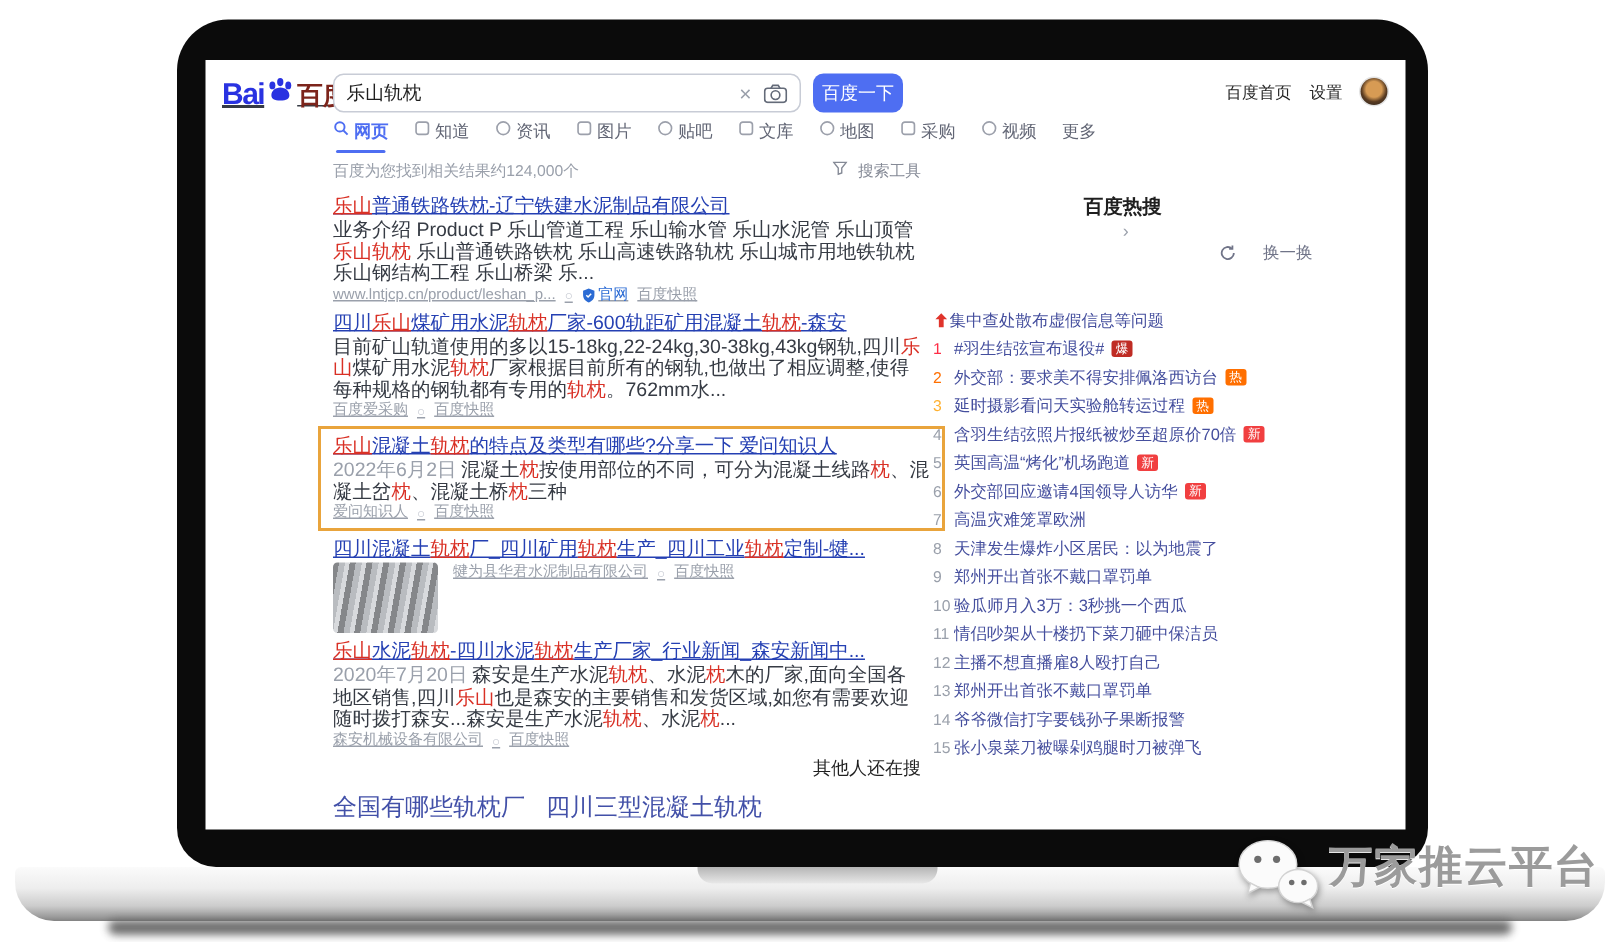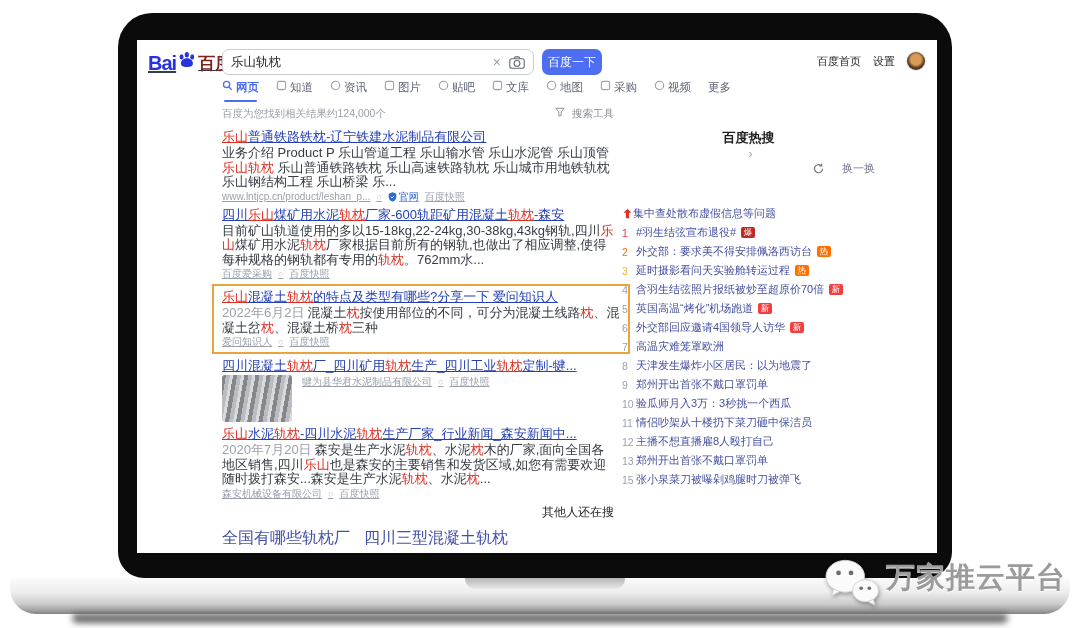--- a/index.html
+++ b/index.html
@@ -377,20 +377,24 @@
             </li>
             <li class="hot-item">
               <span class="rank">12</span>
               <span class="h-text">主播不想直播雇8人殴打自己</span>
             </li>
             <li class="hot-item">
               <span class="rank">13</span>
               <span class="h-text">郑州开出首张不戴口罩罚单</span>
             </li>
             <li class="hot-item">
+              <span class="rank">14</span>
+              <span class="h-text">爷爷微信打字要钱孙子果断报警</span>
+            </li>
+            <li class="hot-item">
               <span class="rank">15</span>
               <span class="h-text">张小泉菜刀被曝剁鸡腿时刀被弹飞</span>
             </li>
           </ol>
       </aside>
     </div>
   </div>
 
   <div class="watermark">
     <span class="wm-icon">

